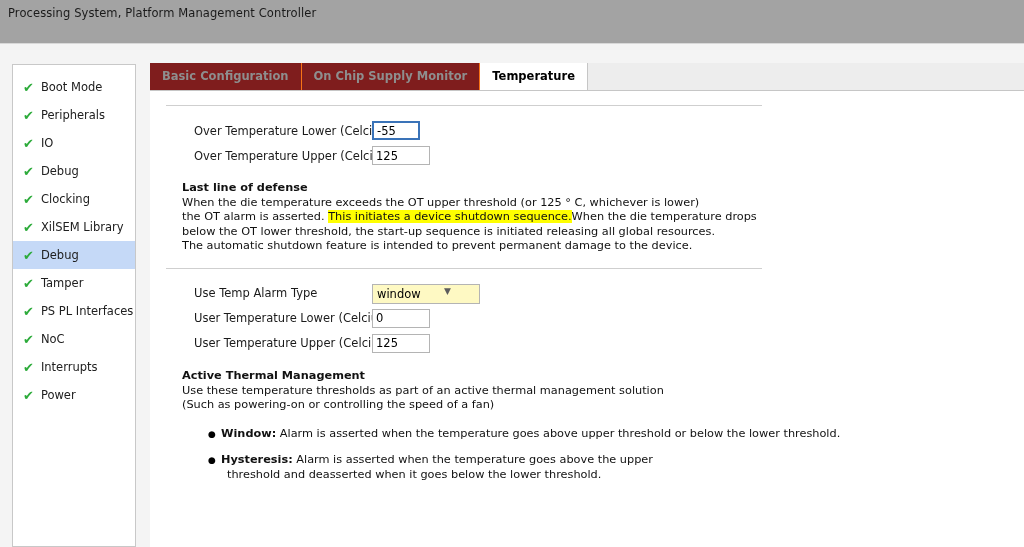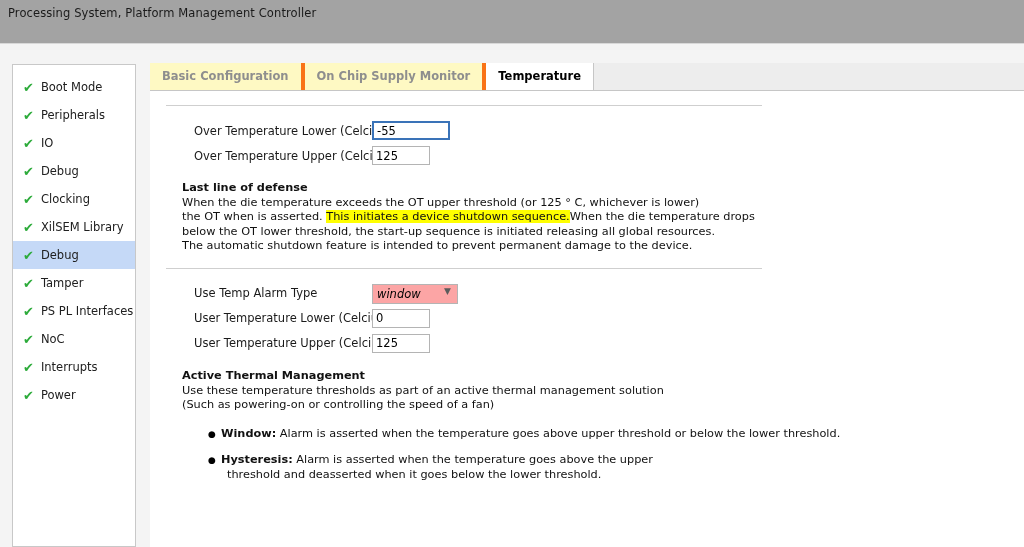--- a/index.html
+++ b/index.html
@@ -82,22 +82,22 @@
     border-bottom: 1px solid #c6c6c6;
     flex: none;
   }
   .tab {
     height: 27px;
     line-height: 26px;
     padding: 0 12px;
     font-size: 11.5px;
     font-weight: bold;
     color: #8e8e8e;
-    background: #fef9c3;
-    border-right: 4px solid #f97316;
+    background: #7f1d1d;
+    border-right: 1px solid #f97316;
     cursor: default;
     white-space: nowrap;
   }
   .tab.active {
     background: #ffffff;
     color: #000000;
     border-right: 1px solid #c6c6c6;
   }
   #tab-filler { flex: 1 1 auto; height: 27px; background: #ededed; }
 
@@ -142,41 +142,40 @@
     color: #000;
     height: 19px;
     width: 58px;
     padding: 1px 3px;
     border: 1px solid #b4b4b4;
     background: #fff;
     outline: none;
   }
   .txt.focused {
     border: 2px solid #3a73b8;
-    width: 78px;
+    width: 48px;
     caret-color: #000;
   }
   .sel-wrap {
     position: relative;
     width: 86px;
     height: 20px;
   }
   .sel {
     -webkit-appearance: none;
     appearance: none;
     font-family: "DejaVu Sans", sans-serif;
     font-size: 11.5px;
     color: #000;
-    width: 86px;
+    width: 108px;
     height: 20px;
     padding: 0 18px 0 4px;
     border: 1px solid #b4b4b4;
-    background: #fca5a5;
+    background: #fef9c3;
     outline: none;
-    font-style: italic;
   }
   .sel-arrow {
     position: absolute;
     right: 7px;
     top: 4px;
     pointer-events: none;
     font-size: 9px;
     color: #5c5c5c;
     line-height: 1;
   }
@@ -294,21 +293,21 @@
         </div>
         <div class="form-row">
           <span class="form-label">Over Temperature Upper (Celcius)</span>
           <input class="txt" type="text" value="125" style="">
         </div>
       </div>
 
       <div class="note-block">
         <span class="note-title">Last line of defense</span>
         <span class="note-line">When the die temperature exceeds the OT upper threshold (or 125 ° C, whichever is lower)</span>
-        <span class="note-line"><span>the OT when is asserted.</span> <span class="hl">This initiates a device shutdown sequence.</span><span>When the die temperature drops</span></span>
+        <span class="note-line"><span>the OT alarm is asserted.</span> <span class="hl">This initiates a device shutdown sequence.</span><span>When the die temperature drops</span></span>
         <span class="note-line">below the OT lower threshold, the start-up sequence is initiated releasing all global resources.</span>
         <span class="note-line">The automatic shutdown feature is intended to prevent permanent damage to the device.</span>
       </div>
 
       <div class="spacer-sm"></div>
 
       <div class="section-rule"></div>
 
       <div class="form-rows">
         <div class="form-row">

